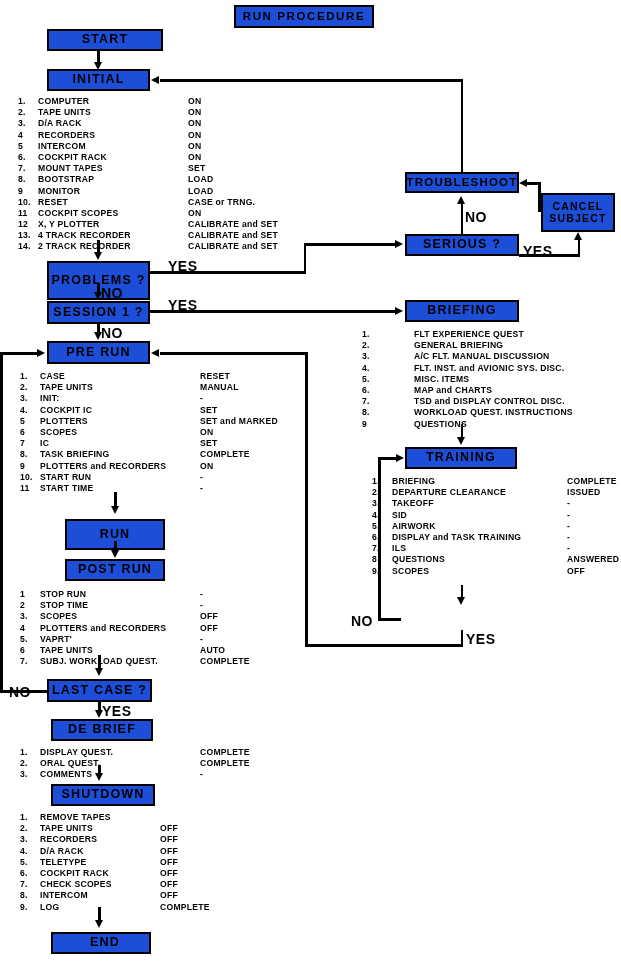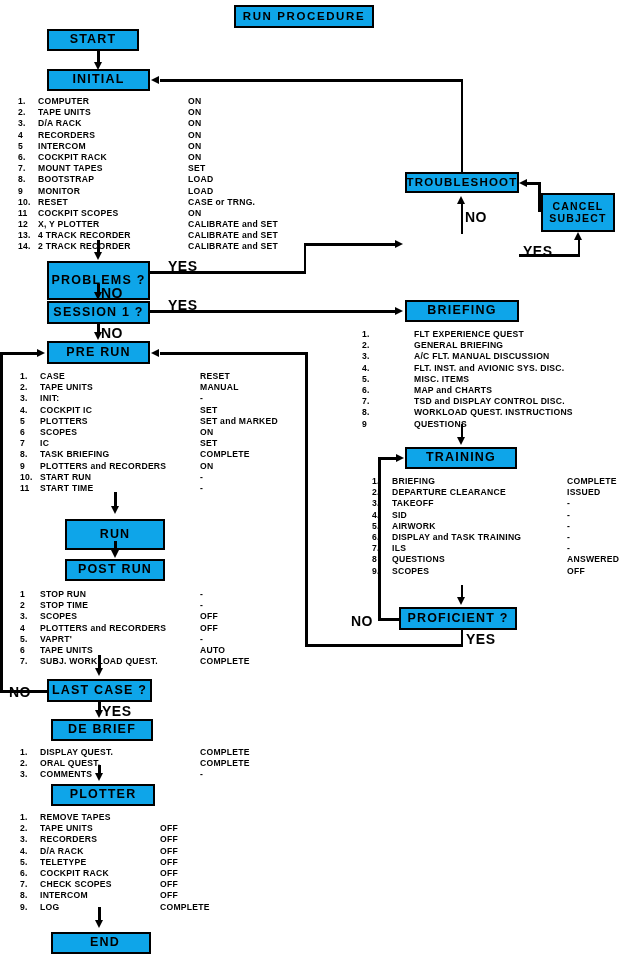--- a/index.html
+++ b/index.html
@@ -16,21 +16,21 @@
     position: relative;
     width: 621px;
     height: 965px;
     background: #ffffff;
     overflow: hidden;
   }
   
   .box {
     position: absolute;
     border: 2.5px solid #000;
-    background: #0ea5e9;
+    background: #1d4ed8;
     display: flex;
     align-items: center;
     justify-content: center;
     box-sizing: border-box;
     font-weight: bold;
     letter-spacing: 1.2px;
     line-height: 1.05;
     text-align: center;
   }
   .box.title-box {
@@ -121,21 +121,21 @@
 </style>
 </head>
 <body>
 
 <div id="canvas">
 
   <div class="box title-box" style="left:234px; top:5px; width:140px; height:23px;">
     <span class="boxlabel">RUN  PROCEDURE</span>
   </div>
 
-  <div class="box b-s13" style="left:47px; top:29px; width:92px; height:22px;">
+  <div class="box b-s13" style="left:47px; top:29px; width:116px; height:22px;">
     <span class="boxlabel">START</span>
   </div>
 
   <div class="box b-s13" style="left:47px; top:69px; width:103px; height:22px;">
     <span class="boxlabel">INITIAL</span>
   </div>
 
   <div class="box b-s13" style="left:47px; top:261px; width:103px; height:39px;">
     <span class="boxlabel">PROBLEMS ?</span>
   </div>
@@ -158,48 +158,48 @@
 
   <div class="box b-s13" style="left:47px; top:679px; width:105px; height:23px;">
     <span class="boxlabel">LAST CASE ?</span>
   </div>
 
   <div class="box b-s13" style="left:51px; top:719px; width:102px; height:22px;">
     <span class="boxlabel">DE BRIEF</span>
   </div>
 
   <div class="box b-s13" style="left:51px; top:784px; width:104px; height:22px;">
-    <span class="boxlabel">PLOTTER</span>
+    <span class="boxlabel">SHUTDOWN</span>
   </div>
 
   <div class="box b-s13" style="left:51px; top:932px; width:100px; height:22px;padding-left:8px;">
     <span class="boxlabel">END</span>
   </div>
 
   <div class="box b-s12" style="left:405px; top:172px; width:114px; height:21px;">
     <span class="boxlabel">TROUBLESHOOT</span>
   </div>
 
   <div class="box b-s11" style="left:541px; top:193px; width:74px; height:39px;">
     <span class="boxlabel">CANCEL
 SUBJECT</span>
   </div>
 
+  <div class="box b-s13" style="left:405px; top:234px; width:114px; height:22px;">
+    <span class="boxlabel">SERIOUS ?</span>
+  </div>
 
   <div class="box b-s13" style="left:405px; top:300px; width:114px; height:22px;">
     <span class="boxlabel">BRIEFING</span>
   </div>
 
   <div class="box b-s13" style="left:405px; top:447px; width:112px; height:22px;">
     <span class="boxlabel">TRAINING</span>
   </div>
 
-  <div class="box b-s13" style="left:399px; top:607px; width:118px; height:23px;">
-    <span class="boxlabel">PROFICIENT ?</span>
-  </div>
 
   <div class="ln lnv" style="left:97px; top:51px; height:13px;"></div>
   <div class="arw arw-down" style="left:93.5px; top:62px;"></div>
 
   <div class="ln lnv" style="left:97px; top:240px; height:13px;"></div>
   <div class="arw arw-down" style="left:93.5px; top:252px;"></div>
 
   <div class="ln lnv" style="left:97px; top:284px; height:9px;"></div>
   <div class="arw arw-down" style="left:93.5px; top:292px;"></div>
   <div class="elabel" style="left:101px; top:285px;">NO</div>

